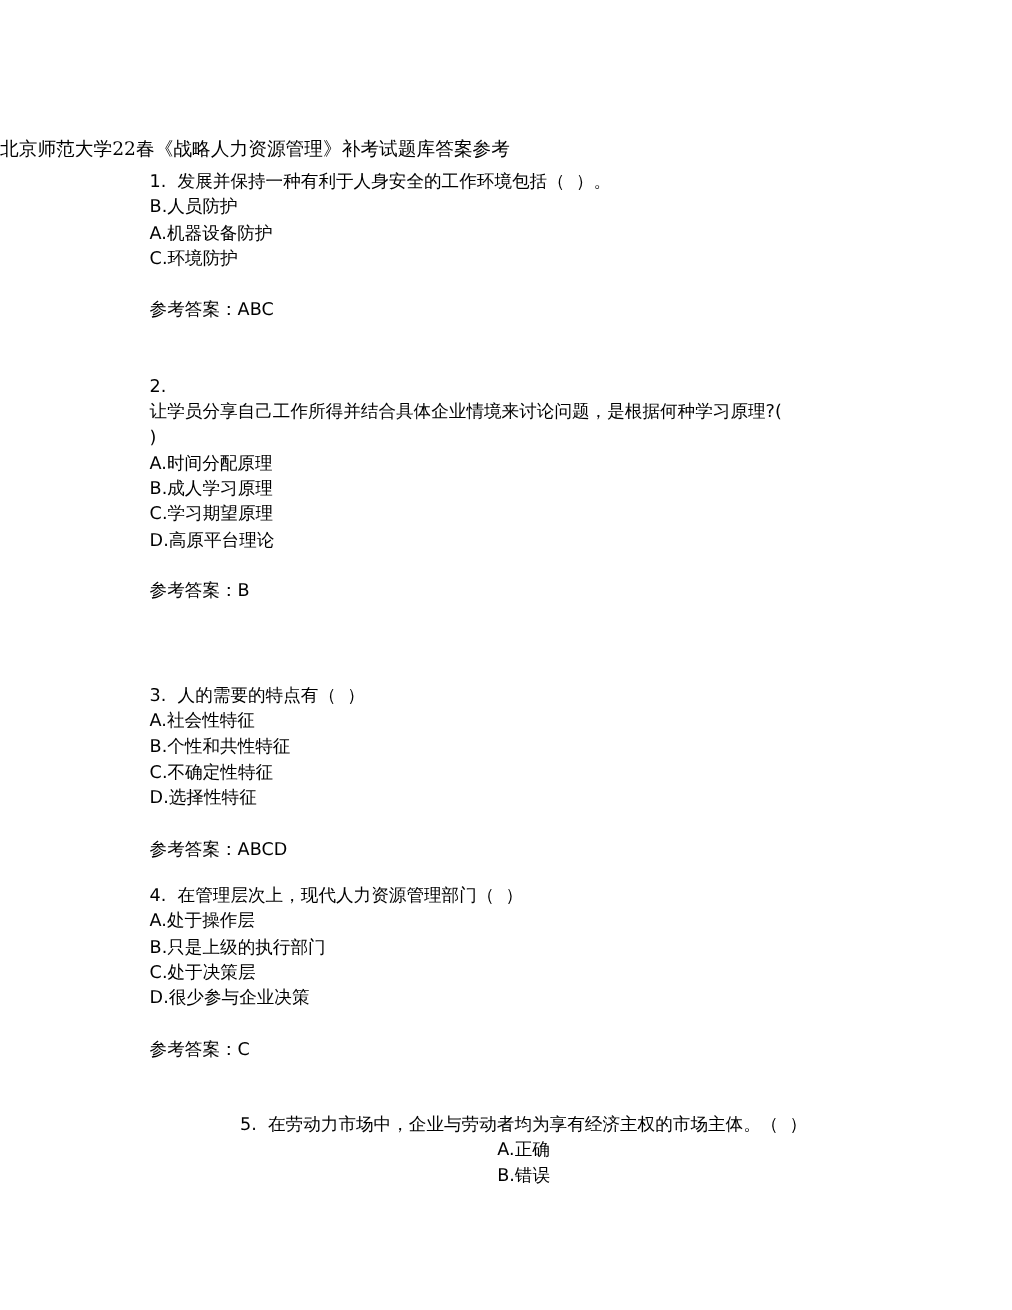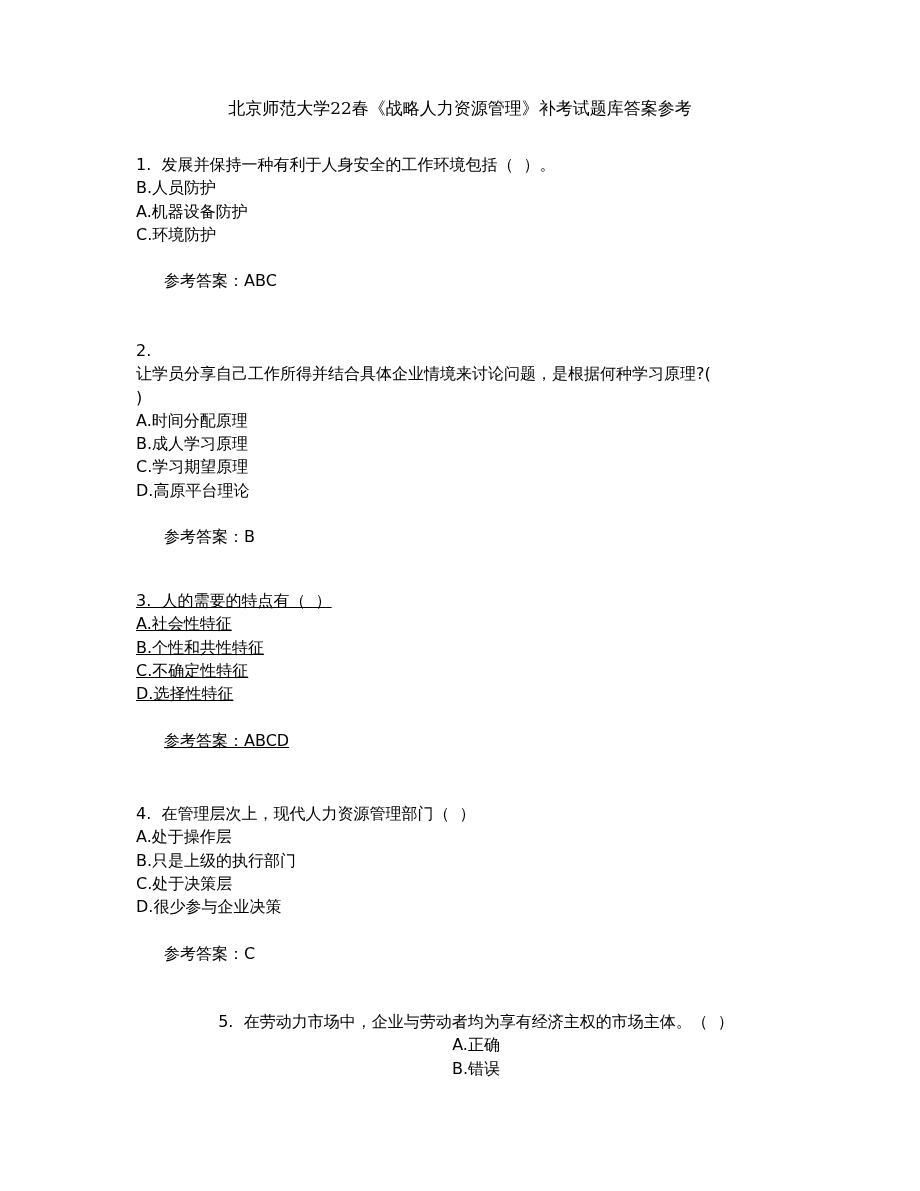--- a/index.html
+++ b/index.html
@@ -10,43 +10,42 @@
     body {
       width: 920px;
       height: 1191px;
       position: relative;
       overflow: hidden;
       color: #000000;
       font-family: "DejaVu Sans", "Liberation Sans", sans-serif;
     }
     .page-title {
       position: absolute;
-      top: 96px;
+      top: 124px;
       left: 0;
       width: 920px;
-      text-align: center;
+      text-align: left;
       font-family: "DejaVu Serif", "Liberation Serif", serif;
       font-size: 17px;
       line-height: 24px;
       letter-spacing: 0px;
     }
     .question {
       position: absolute;
       left: 136px;
       width: 680px;
       font-size: 16px;
       line-height: 23.3px;
     }
     .q-line, .opt-line, .answer-line {
       white-space: pre;
       display: block;
     }
     .answer-line {
       margin-top: 23.3px;
-      margin-left: 28px;
     }
     .answer-label, .answer-value {
       display: inline;
     }
   </style>
 </head>
 <body>
 
 <div class="page-title">北京师范大学22春《战略人力资源管理》补考试题库答案参考</div>
 
@@ -62,21 +61,21 @@
   <span class="q-line">2.</span>
   <span class="q-line">让学员分享自己工作所得并结合具体企业情境来讨论问题，是根据何种学习原理?(</span>
   <span class="q-line">)</span>
   <span class="opt-line">A.时间分配原理</span>
   <span class="opt-line">B.成人学习原理</span>
   <span class="opt-line">C.学习期望原理</span>
   <span class="opt-line">D.高原平台理论</span>
   <span class="answer-line"><span class="answer-label">参考答案：</span><span class="answer-value">B</span></span>
 </div>
 
-<div class="question" style="top:589px;text-decoration:underline;">
+<div class="question" style="top:620px;">
   <span class="q-line">3.  人的需要的特点有（  ）</span>
   <span class="opt-line">A.社会性特征</span>
   <span class="opt-line">B.个性和共性特征</span>
   <span class="opt-line">C.不确定性特征</span>
   <span class="opt-line">D.选择性特征</span>
   <span class="answer-line"><span class="answer-label">参考答案：</span><span class="answer-value">ABCD</span></span>
 </div>
 
 <div class="question" style="top:802px;">
   <span class="q-line">4.  在管理层次上，现代人力资源管理部门（  ）</span>

